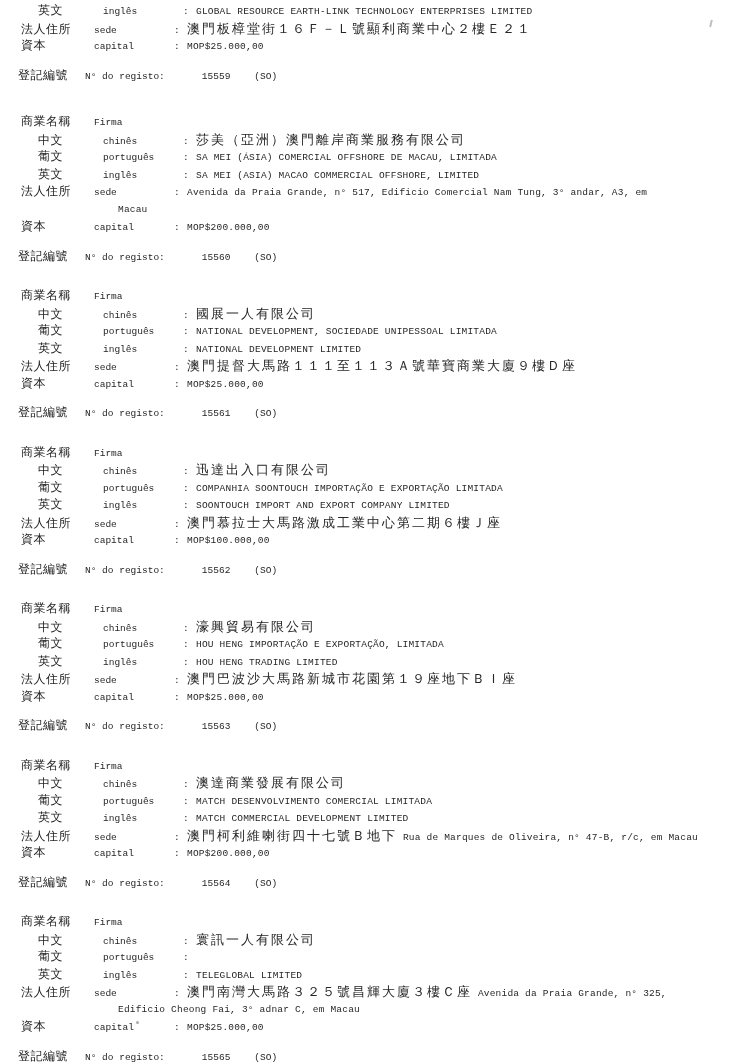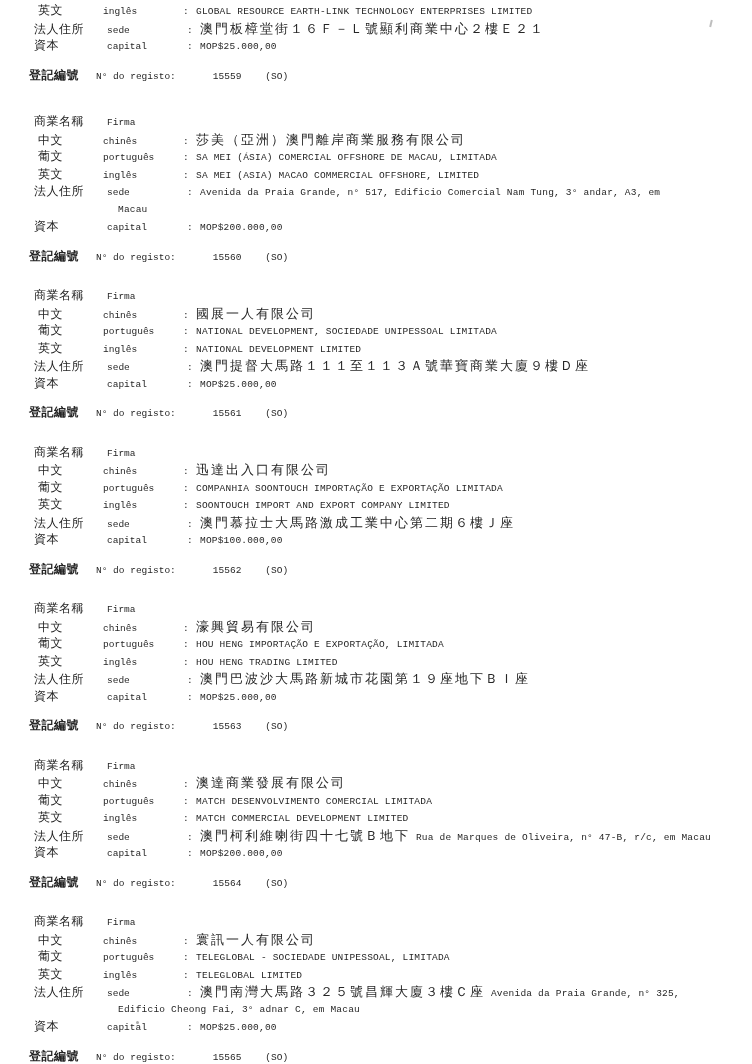--- a/index.html
+++ b/index.html
@@ -3,29 +3,29 @@
 <meta charset="utf-8">
 <style>
   html,body{margin:0;padding:0;}
   body{width:752px;height:1064px;background:#ffffff;overflow:hidden;}
   .page{
     position:relative;width:604px;height:1064px;box-sizing:border-box;
     padding-top:2px;background:#ffffff;color:#262626;
     font-family:"Liberation Mono","DejaVu Sans Mono",monospace;
   }
   .row{display:flex;align-items:baseline;height:17.5px;line-height:17.5px;white-space:nowrap;}
-  .c1{flex:0 0 73px;padding-left:34px;}
+  .c1{flex:0 0 73px;padding-left:21px;}
   .c1.sub{flex:0 0 65px;padding-left:38px;}
   .c2{flex:0 0 80px;font-size:9.5px;}
   .colon{flex:0 0 13px;font-size:9.5px;}
   .val{font-size:9.5px;letter-spacing:0.2px;}
   .zh{font-family:"DejaVu Sans","Liberation Sans",sans-serif;font-size:12px;letter-spacing:0.5px;}
   .val .cjk{font-family:"DejaVu Sans","Liberation Sans",sans-serif;font-size:13px;letter-spacing:2px;}
   .row.cont .val{margin-left:118px;}
-  .c1reg{flex:0 0 67px;padding-left:29px;font-weight:bold;}
+  .c1reg{flex:0 0 67px;padding-left:18px;}
   .regpt{font-size:9.5px;margin-top:13px;}
   .regnum{margin-left:37px;font-size:9.5px;}
   .regsfx{margin-left:24px;font-size:9.5px;}
   .entry{margin-bottom:34px;}
   .entry.partial{margin-bottom:41px;}
   .speck1{position:absolute;left:710px;top:20px;width:2px;height:7px;background:#a8a8a8;transform:rotate(14deg);opacity:.75;}
   .speck2{position:absolute;left:136px;top:1021px;width:3px;height:3px;background:#949494;border-radius:50%;opacity:.8;}
 </style>
 </head>
 <body>
@@ -287,21 +287,20 @@
     <div class="row">
       <span class="c1 sub zh">中文</span>
       <span class="c2">chinês</span>
       <span class="colon">:</span>
       <span class="val"><span class="cjk">寰訊一人有限公司</span></span>
     </div>
     <div class="row">
       <span class="c1 sub zh">葡文</span>
       <span class="c2">português</span>
       <span class="colon">:</span>
-      <span class="val">TELEGLOBAL - SOCIEDADE UNIPESSOAL, LIMITADA</span>
     </div>
     <div class="row">
       <span class="c1 sub zh">英文</span>
       <span class="c2">inglês</span>
       <span class="colon">:</span>
       <span class="val">TELEGLOBAL LIMITED</span>
     </div>
     <div class="row">
       <span class="c1 zh">法人住所</span>
       <span class="c2">sede</span>

